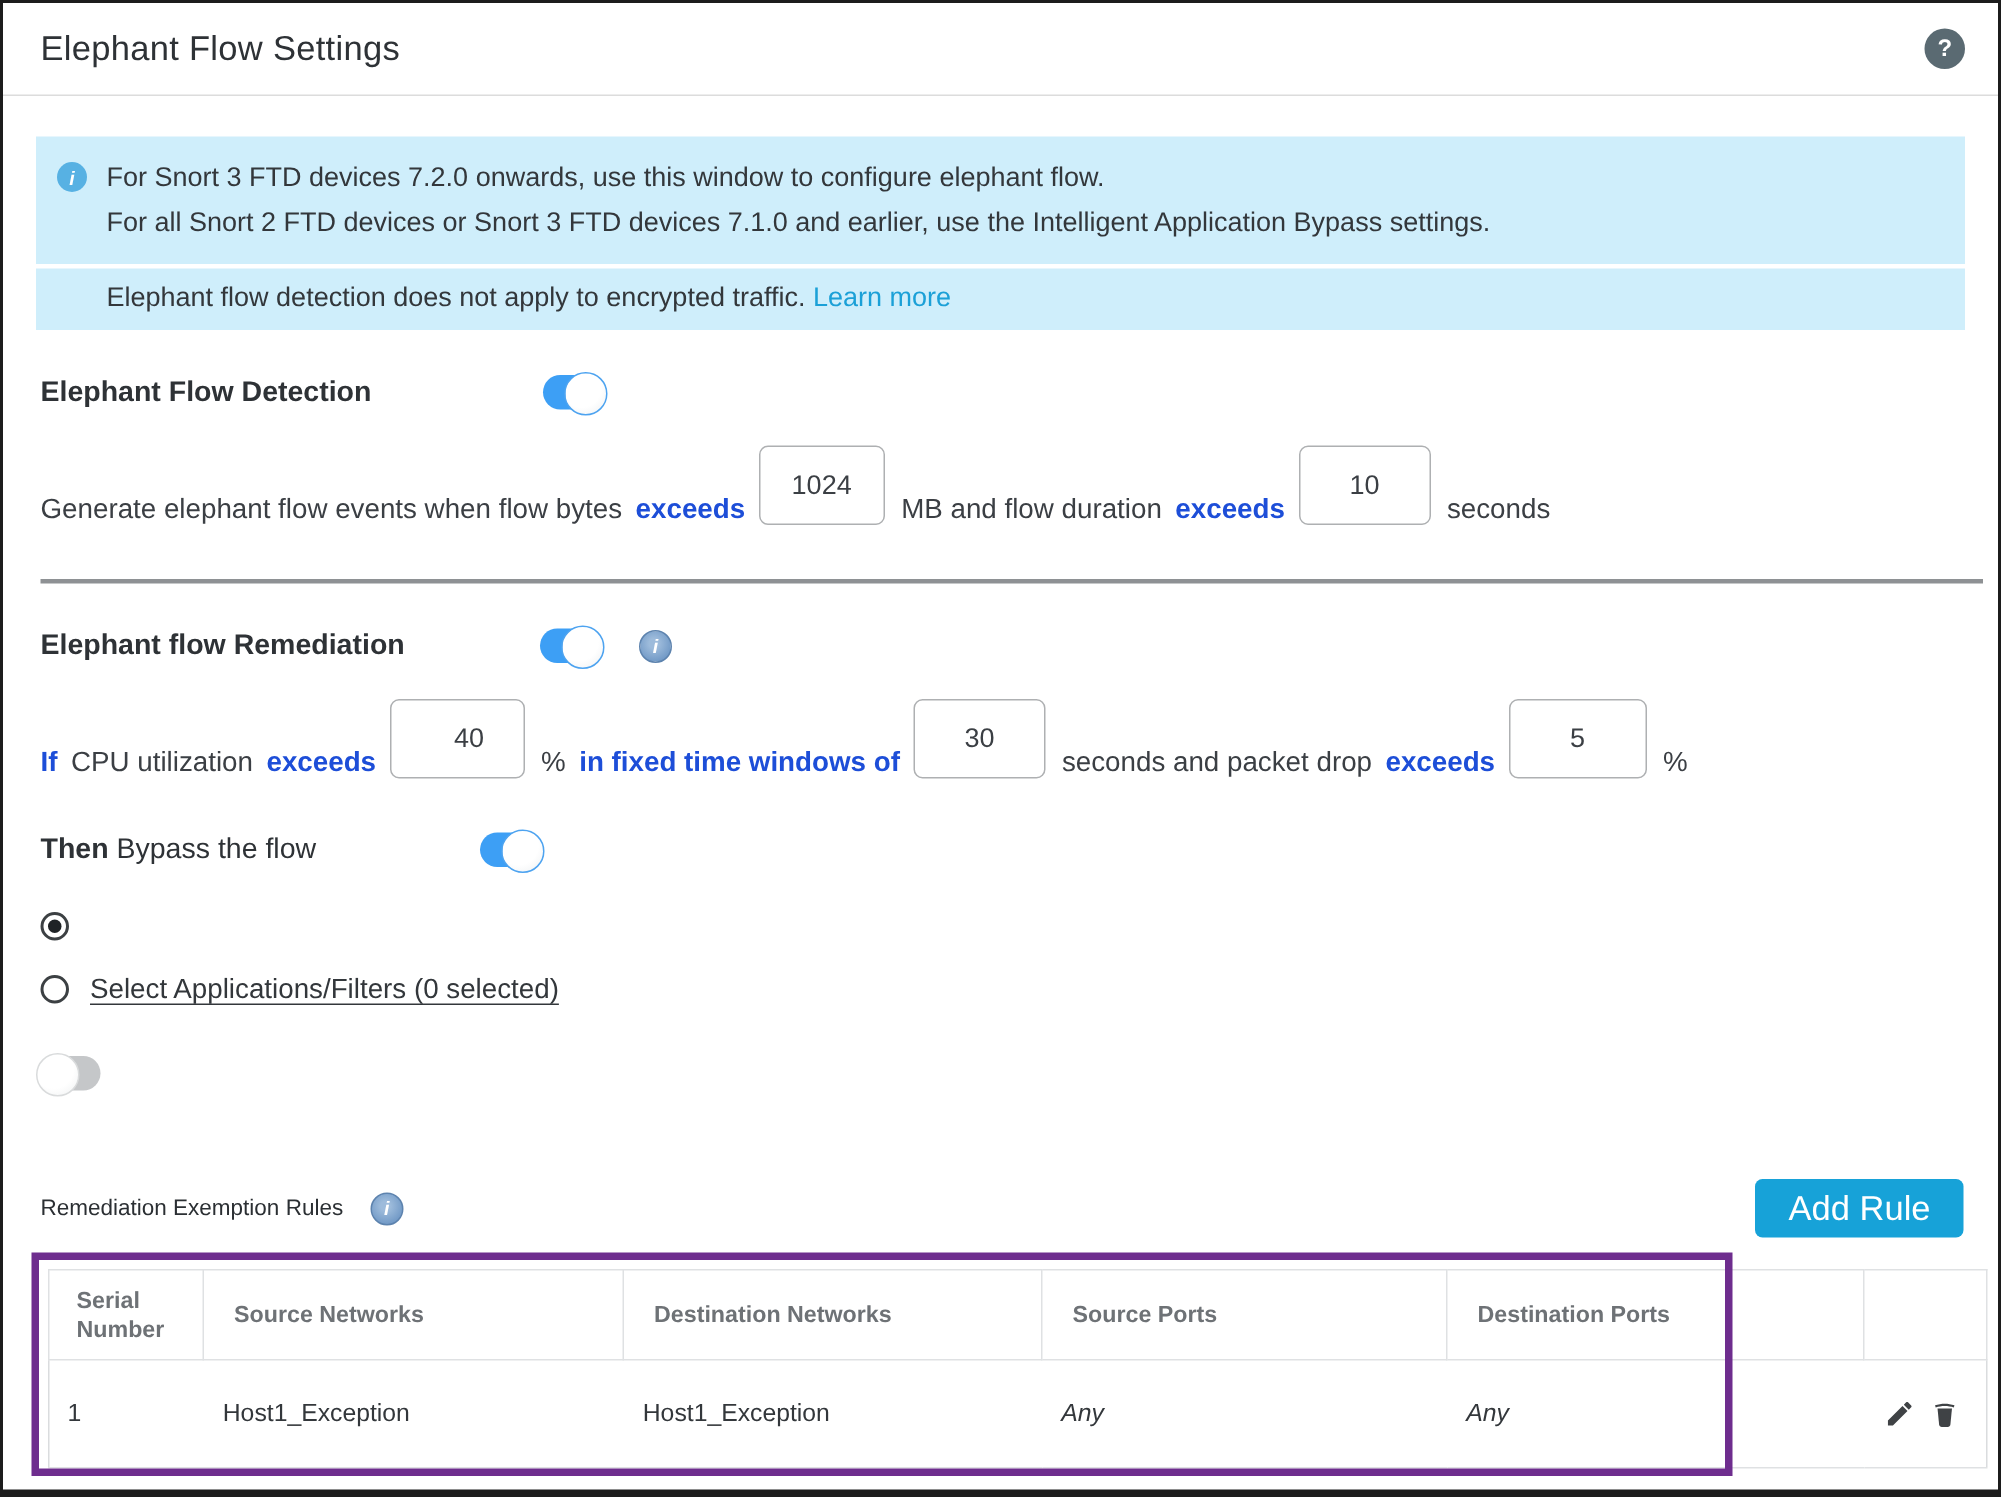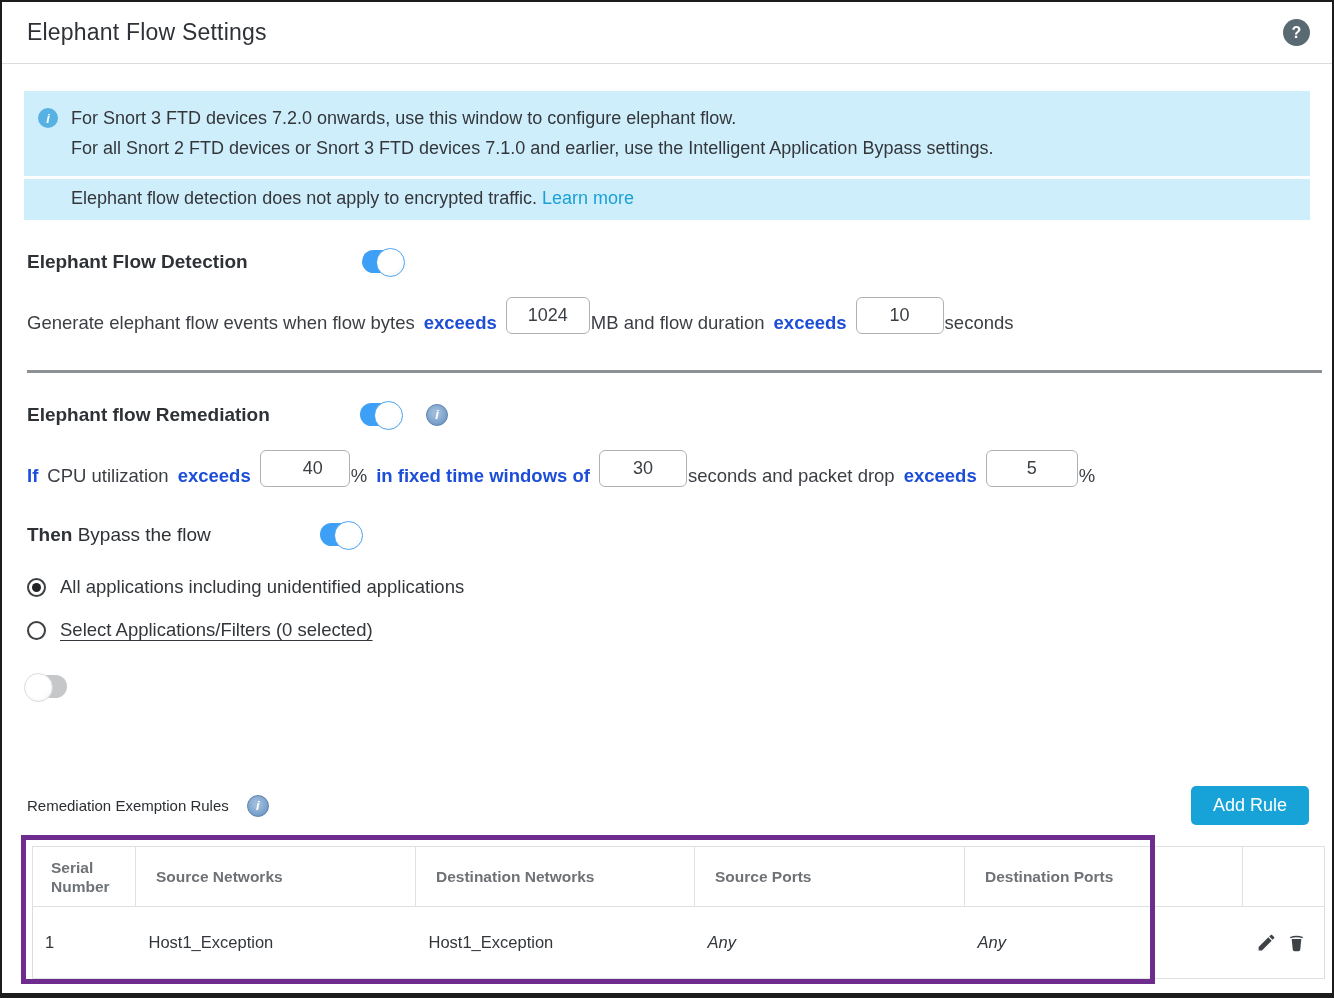--- a/index.html
+++ b/index.html
@@ -47,36 +47,36 @@
     background:radial-gradient(circle at 40% 35%, #ffffff 55%, #eef0f1 100%);
     border:1px solid #d9dbdc; border-radius:50%; }
   .info-icon { width:22px; height:22px; border-radius:50%; margin-left:26px; flex:0 0 auto;
     background:radial-gradient(circle at 45% 40%, #9dbbdb 20%, #7199c6 75%);
     border:1px solid #5d83ae; color:#fff; font-size:13px; font-weight:700; font-style:italic;
     display:flex; align-items:center; justify-content:center; cursor:pointer; }
   
   .sentence { display:flex; align-items:flex-end; margin:24px 0 0 25px; font-size:18.5px; color:#3b3f44; white-space:nowrap; }
   .sentence b { color:#1d4ed8; }
   .sentence span, .sentence b { margin-right:9px; }
-  .num-input { height:37px; border:1px solid #aeb0b2; border-radius:6px; background:#fff;
-    text-align:center; font-size:18px; color:#3b3f44; font-family:inherit; margin-right:1px; }
+  .num-input { height:53px; border:1px solid #aeb0b2; border-radius:6px; background:#fff;
+    text-align:center; font-size:18px; color:#3b3f44; font-family:inherit; margin-right:11px; }
   .w84{width:84px;} .w88{width:88px;} .w90{width:90px;padding-left:16px;} .w92{width:92px;}
   .divider { border-top:3px solid #8e9194; margin:36px 10px 0 25px; }
   
   .radio-row { display:flex; align-items:center; gap:14px; margin:30px 0 0 25px; font-size:18.5px; color:#33373b; }
   .radio { width:19px; height:19px; border:2px solid #3c4043; border-radius:50%; position:relative; flex:0 0 auto; cursor:pointer; background:#fff; }
   .radio.selected::after { content:""; position:absolute; inset:3px; background:#1f2326; border-radius:50%; }
   .underlined { text-decoration:underline; text-underline-offset:4px; cursor:pointer; }
   
   .rules-section { position:absolute; left:0; right:0; top:784px; }
   .rules-row { display:flex; align-items:center; height:39px; margin:0 23px 0 25px; }
   .rules-title { font-size:15px; color:#2b2f33; }
   .rules-row .info-icon { margin-left:18px; }
   .add-btn { margin-left:auto; height:39px; padding:0 22px; background:#17a2d8; color:#fff;
-    border:none; border-radius:5px; font-size:18px; font-family:inherit; cursor:pointer; }
+    border:none; border-radius:5px; font-size:23px; font-family:inherit; cursor:pointer; }
   .rules-table { width:1292px; margin:21px 0 0 30px; border-collapse:collapse; table-layout:fixed;
     border:1px solid #dadcde; }
   .rules-table th { height:60px; border:1px solid #dfe1e3; font-size:15.5px; font-weight:700;
     color:#6e7276; text-align:left; padding-left:20px; vertical-align:middle; line-height:19px; }
   .rules-table th:first-child { padding-left:18px; }
   .rules-table td { height:72px; border-bottom:1px solid #dfe1e3; padding-left:13px; font-size:16.5px;
     color:#33373b; vertical-align:middle; }
   .rules-table td:first-child { padding-left:12px; }
   .any-cell { color:#a9abae; font-style:italic; }
   .actions-cell { padding-right:16px; }
@@ -150,21 +150,20 @@
   <div class="setting-row" style="margin-top:36px;">
     <div class="setting-label lbl-then">
       <b>Then</b>
       <span>Bypass the flow</span>
     </div>
     <div class="toggle on"></div>
   </div>
 
   <div class="radio-row">
     <div class="radio selected"></div>
-    <span>All applications including unidentified applications</span>
   </div>
   <div class="radio-row" style="margin-top:21px;">
     <div class="radio"></div>
     <span class="underlined">Select Applications/Filters (0 selected)</span>
   </div>
 
   <div class="setting-row disabled-row" style="margin-top:34px;">
     <div class="toggle off"></div>
   </div>
 

